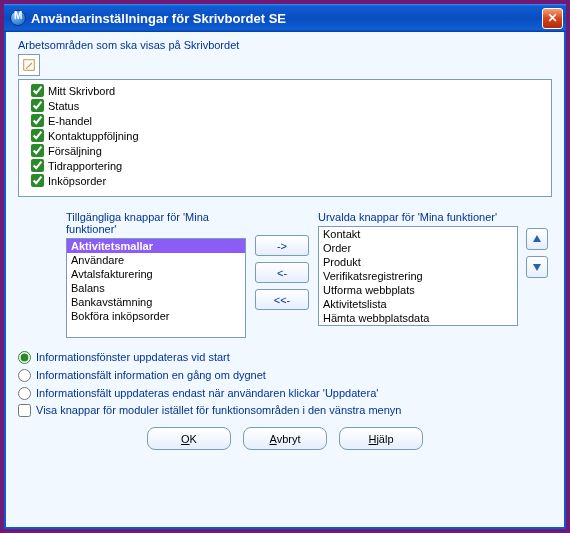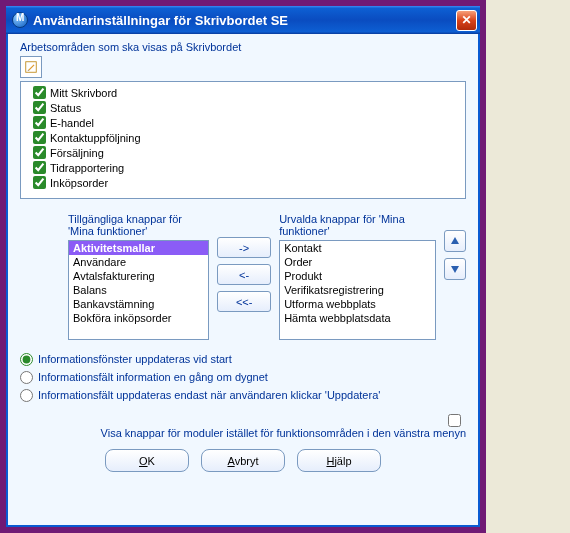--- a/index.html
+++ b/index.html
@@ -3,24 +3,24 @@
 <meta charset="utf-8">
 <style>
   * { box-sizing: border-box; }
   body {
     margin: 0;
     font-family: Tahoma, sans-serif;
     font-size: 11px;
     background: #ece9d8;
   }
   .window {
-    width: 486px;
+    width: 570px;
     height: 533px;
     background: #fff;
-    border: 6px solid #701a75;
+    border: 4px solid #701a75;
     display: flex;
     flex-direction: column;
   }
   .titlebar {
     height: 28px;
     background: linear-gradient(to bottom, #3a8cf7 0%, #0d5fd3 8%, #0a4cc0 50%, #0d5fd3 92%, #083a9a 100%);
     display: flex;
     align-items: center;
     padding: 0 3px 0 6px;
     color: #fff;
@@ -109,21 +109,21 @@
     border-radius: 3px;
     cursor: pointer;
     display:flex;align-items:center;justify-content:center;
   }
   .small-list { height: 100px; }
   .list-item { padding: 0 4px; height: 14px; line-height:14px; white-space:nowrap; overflow:hidden;}
   .list-item.selected { background: #8b5cf6; color: #fff; font-weight: bold; }
   .radio-group { margin-top: 10px; }
   .radio-row { display: flex; align-items: center; height: 18px; color:#003399;}
   .radio-row input { margin: 0 5px 0 0; }
-  .module-row { margin-top: 10px; display:flex; align-items:flex-end; color:#003399;flex-direction:column;}
+  .module-row { margin-top: 2px; display:flex; align-items:flex-start; color:#003399;}
   .module-row input { margin: 0 5px 0 0; }
   .button-row {
     display: flex;
     justify-content: center;
     gap: 12px;
     margin-top: 10px;
   }
   .dlg-btn {
     width: 84px; height: 23px;
     border: 1px solid #7a9ac0;
@@ -209,20 +209,21 @@
         <button class="move-btn">&lt;&lt;-</button>
       </div>
       <div class="list-col right">
         <div class="label">Urvalda knappar för 'Mina funktioner'</div>
         <div class="listbox small-list" id="sel-list">
             <div class="list-item">Kontakt</div>
             <div class="list-item">Order</div>
             <div class="list-item">Produkt</div>
             <div class="list-item">Verifikatsregistrering</div>
             <div class="list-item">Utforma webbplats</div>
+            <div class="list-item">Aktivitetslista</div>
             <div class="list-item">Hämta webbplatsdata</div>
           </div>
       </div>
       <div class="arrow-col">
         <div class="arrow-btn">
           <svg width="10" height="10">
               <path d="M5 1 L9 8 L1 8 Z" fill="#2a5fb0"></path>
             </svg>
         </div>
         <div class="arrow-btn">

